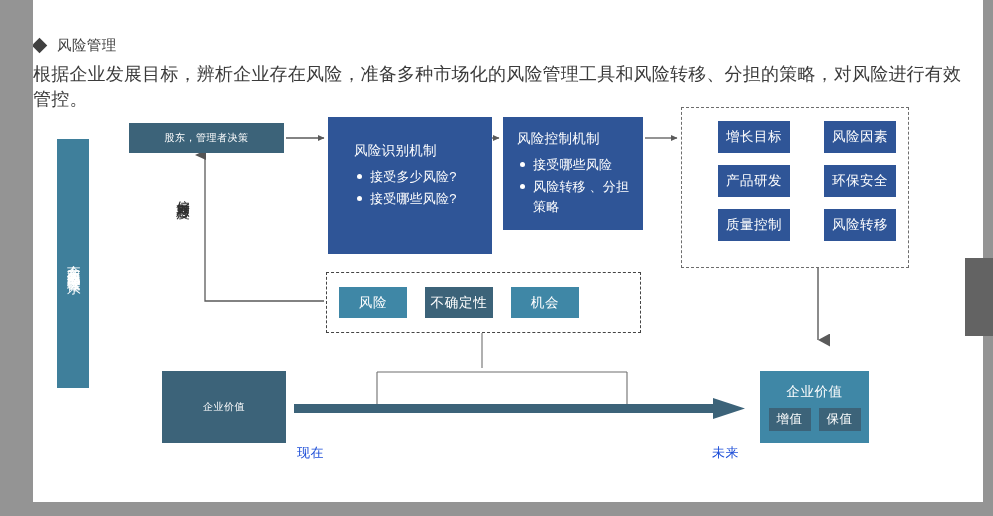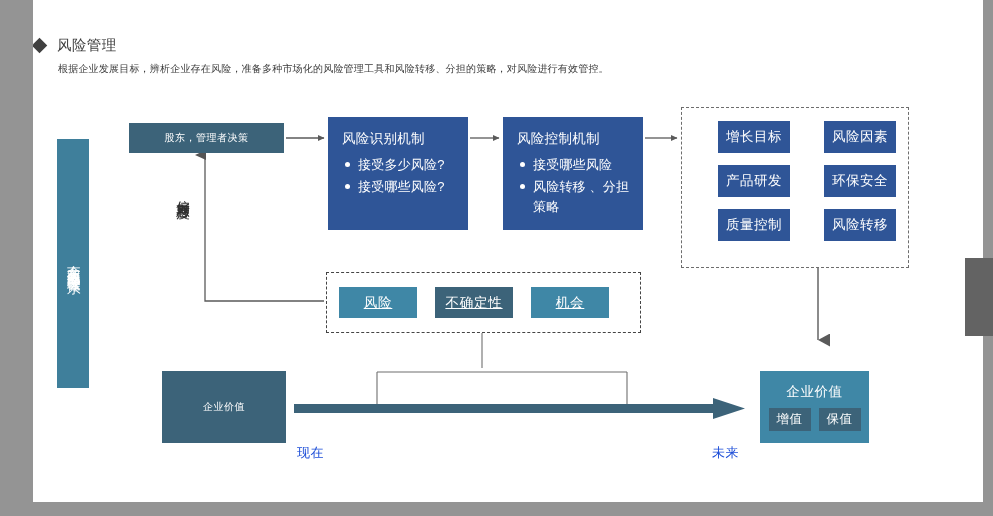--- a/index.html
+++ b/index.html
@@ -67,22 +67,21 @@
     flex: 0 0 auto;
     margin-left: 1px;
   }
   .hdr-title {
     font-size: 14.5px;
     color: #3b3b3b;
     letter-spacing: .4px;
   }
   .hdr-sub {
     margin-top: 7px;
-    margin-left: 25px;
-    font-size: 10px;
+    font-size: 18px;
     color: #3b3b3b;
     letter-spacing: .2px;
     line-height: 1.4;
   }
 
   
   .abs { position: absolute; }
 
   
   #vbanner {
@@ -117,21 +116,21 @@
     color: #ffffff;
     font-size: 13.5px;
   }
 
   #box-decision {
     left: 96px; top: 123px; width: 155px; height: 30px;
   }
 
   #box-identify {
     left: 295px; top: 117px; width: 140px; height: 113px;
-    padding: 0;
+    padding: 12px;
   }
   #box-control {
     left: 470px; top: 117px; width: 140px; height: 113px;
   }
   .bx-title {
     margin: 13px 0 7px 14px;
     font-size: 13.5px;
     letter-spacing: .3px;
   }
   .bx-list {
@@ -187,26 +186,25 @@
     border: 1.4px dashed #444444;
     background: #ffffff;
   }
   #mid-inner {
     position: absolute;
     left: 12px; top: 14px;
     display: flex;
     gap: 18px;
   }
   .mid-cell {
-    width: 78px; height: 31px;
+    width: 68px; height: 31px;
     display: flex; align-items: center; justify-content: center;
     color: #ffffff;
     font-size: 13.5px;
     letter-spacing: .8px;
-    text-decoration: underline;
   }
   .mid-cell.light { background: #3f87a6; }
   .mid-cell.dark  { background: #3c6379; }
 
   
   #box-value-now {
     left: 129px; top: 371px; width: 124px; height: 72px;
   }
   #box-value-future {
     left: 727px; top: 371px; width: 109px; height: 72px;

